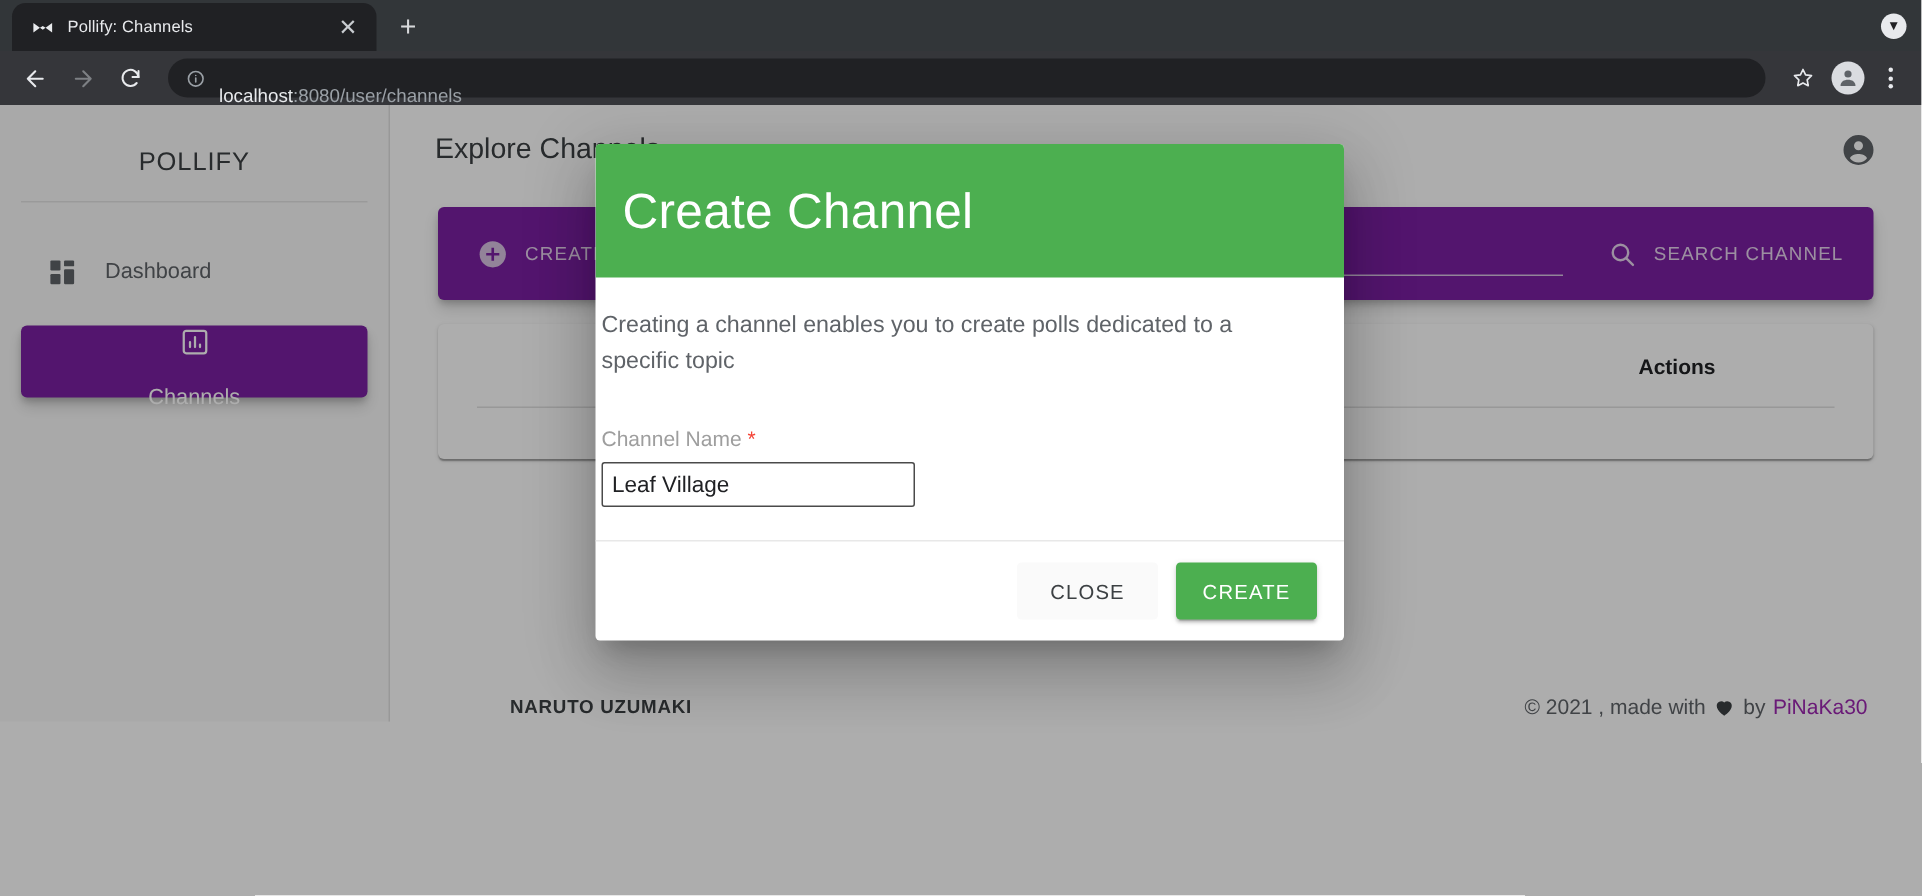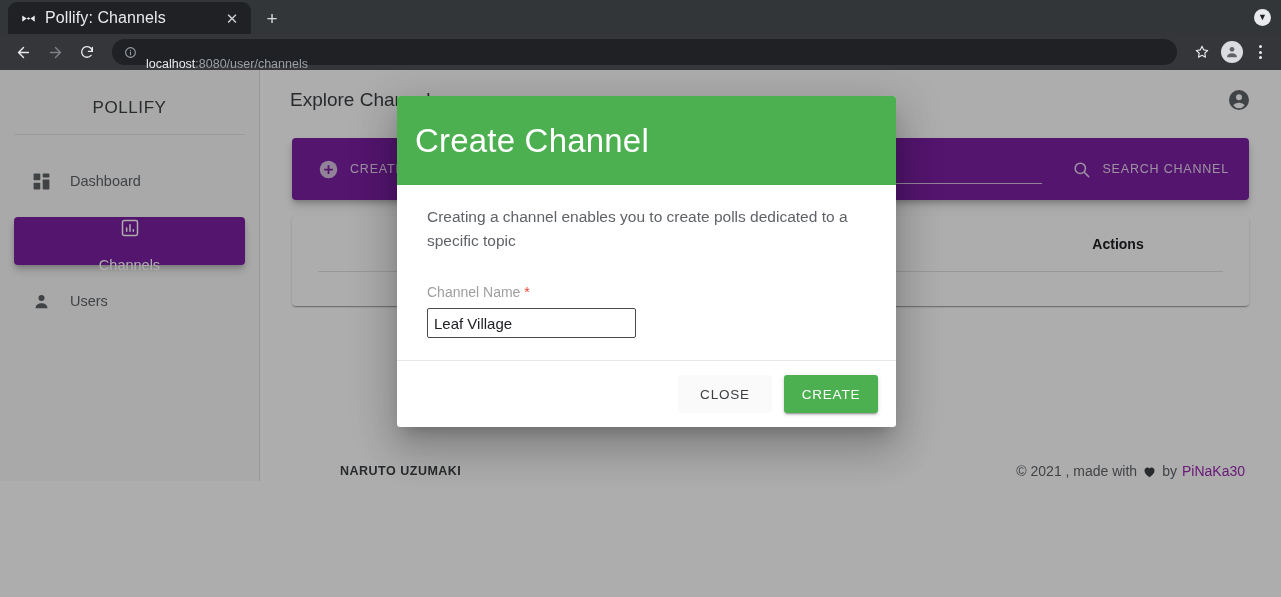--- a/index.html
+++ b/index.html
@@ -25,21 +25,21 @@
     border-radius: 9px 9px 0 0;
     padding: 0 10px 0 12px; gap: 9px;
     font-size: 12.5px;
   }
   .tab-favicon {
     width: 16px; height: 16px; flex: 0 0 16px;
     display: flex; align-items: center; justify-content: center;
   }
   .tab-title {
     flex: 1 1 auto; white-space: nowrap; overflow: hidden;
-    text-overflow: ellipsis; font-size: 16px; color: #e8eaed;
+    text-overflow: ellipsis; font-size: 11px; color: #e8eaed;
     letter-spacing: .1px;
   }
   .tab-close {
     width: 18px; height: 18px; flex: 0 0 18px; border-radius: 50%;
     display: flex; align-items: center; justify-content: center;
     color: #c8ccd0; font-size: 15px; line-height: 1;
   }
   .newtab {
     width: 30px; height: 30px; margin: 0 0 1px 6px; border-radius: 50%;
     display: flex; align-items: center; justify-content: center;
@@ -183,21 +183,21 @@
     width: 499px; z-index: 10;
     background: #ffffff; border-radius: 3px;
     box-shadow: 0 11px 15px -7px rgba(0,0,0,.2), 0 24px 38px 3px rgba(0,0,0,.14), 0 9px 46px 8px rgba(0,0,0,.12);
     overflow: hidden;
   }
   .dlg-header {
     background: #4caf50; height: 89px;
     display: flex; align-items: center; padding: 0 18px;
   }
   .dlg-title { color: #ffffff; font-size: 33px; font-weight: 400; letter-spacing: .2px; }
-  .dlg-body { padding: 20px 18px 22px 30px; }
+  .dlg-body { padding: 20px 18px 22px 4px; }
   .dlg-desc {
     font-size: 15.5px; color: #5f6368; line-height: 1.55;
     max-width: 430px;
   }
   .field-label {
     margin-top: 31px; font-size: 14px; color: #9e9e9e;
   }
   .req { color: #f44336; }
   .text-input {
     margin-top: 8px; width: 209px; height: 30px;
@@ -313,29 +313,20 @@
           <div class="nav-item active">
             <span class="nav-ico">
               <svg width="20" height="20" viewBox="0 0 24 24" fill="none" stroke="currentColor" stroke-width="1.8">
                 <rect x="3" y="3" width="18" height="18" rx="2"></rect>
                 <path d="M8 16v-4M12 16V8M16 16v-2" stroke-linecap="round"></path>
               </svg>
             </span>
             <span>Channels</span>
           </div>
 
-          <div class="nav-item">
-            <span class="nav-ico">
-              <svg width="19" height="19" viewBox="0 0 24 24" fill="currentColor">
-                <circle cx="12" cy="7.5" r="3.8"></circle>
-                  <path d="M4.5 20.5c0-4.3 3.4-6.4 7.5-6.4s7.5 2.1 7.5 6.4z"></path>
-              </svg>
-            </span>
-            <span>Users</span>
-          </div>
 
         </div>
       </div>
 
       <div class="main">
 
         <div class="main-header">
           <div class="page-title">Explore Channels</div>
           <div class="acct-icon">
             <svg width="24" height="24" viewBox="0 0 24 24" fill="currentColor">

